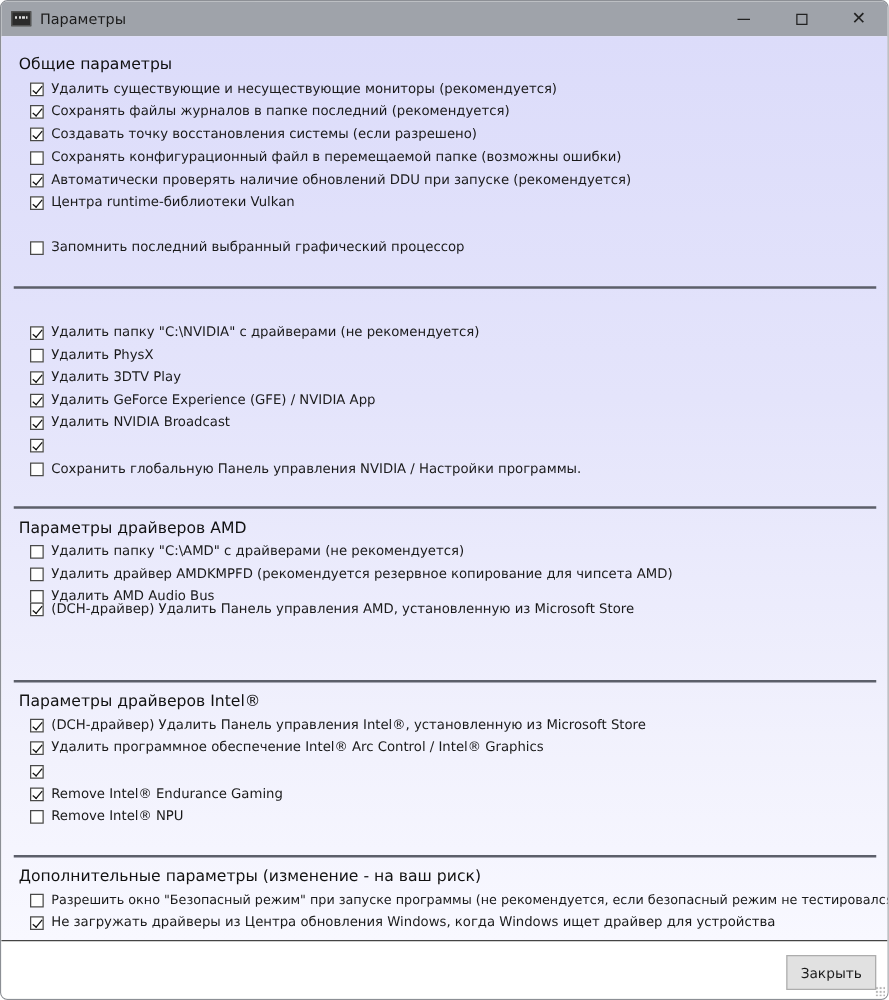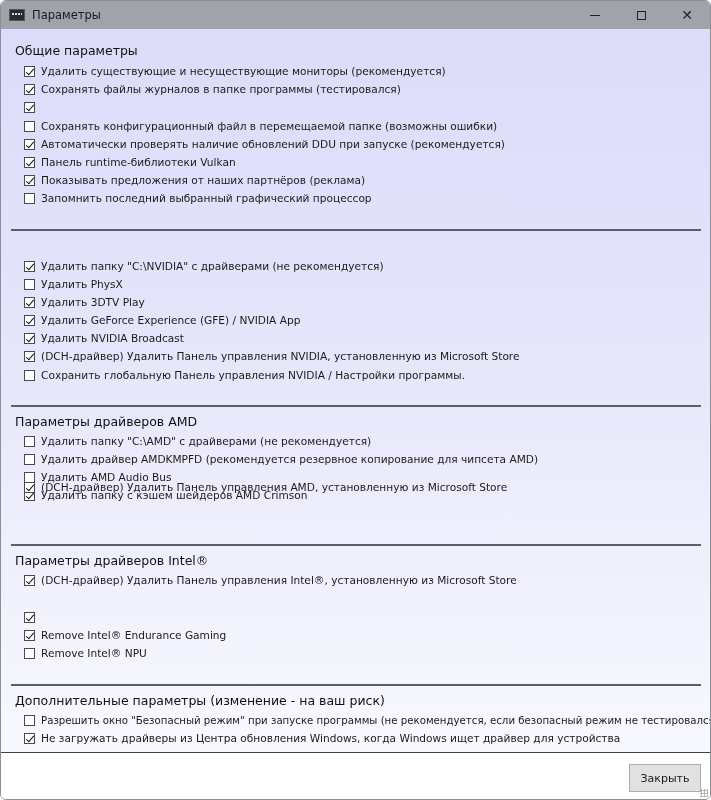--- a/index.html
+++ b/index.html
@@ -96,40 +96,37 @@
 
   <div class="content">
 
     <div class="section-title" style="top:14px">Общие параметры</div>
     <div class="opt" style="top:34px">
         <span class="cb checked" aria-checked="true"></span>
         <span>Удалить существующие и несуществующие мониторы (рекомендуется)</span>
       </div>
     <div class="opt" style="top:52px">
         <span class="cb checked" aria-checked="true"></span>
-        <span>Сохранять файлы журналов в папке программы (тестировался)</span>
+        <span>Сохранять файлы журналов в папке последний (рекомендуется)</span>
       </div>
     <div class="opt" style="top:70px">
         <span class="cb checked" aria-checked="true"></span>
+        <span>Создавать точку восстановления системы (если разрешено)</span>
       </div>
     <div class="opt" style="top:89px">
         <span class="cb" aria-checked="false"></span>
         <span>Сохранять конфигурационный файл в перемещаемой папке (возможны ошибки)</span>
       </div>
     <div class="opt" style="top:107px">
         <span class="cb checked" aria-checked="true"></span>
         <span>Автоматически проверять наличие обновлений DDU при запуске (рекомендуется)</span>
       </div>
     <div class="opt" style="top:125px">
         <span class="cb checked" aria-checked="true"></span>
-        <span>Панель runtime-библиотеки Vulkan</span>
-      </div>
-    <div class="opt" style="top:143px">
-        <span class="cb checked" aria-checked="true"></span>
-        <span>Показывать предложения от наших партнёров (реклама)</span>
+        <span>Центра runtime-библиотеки Vulkan</span>
       </div>
     <div class="opt" style="top:161px">
         <span class="cb" aria-checked="false"></span>
         <span>Запомнить последний выбранный графический процессор</span>
       </div>
 
     <div class="sep" style="top:200px"></div>
 
     <div class="opt" style="top:229px">
         <span class="cb checked" aria-checked="true"></span>
@@ -146,21 +143,20 @@
     <div class="opt" style="top:283px">
         <span class="cb checked" aria-checked="true"></span>
         <span>Удалить GeForce Experience (GFE) / NVIDIA App</span>
       </div>
     <div class="opt" style="top:301px">
         <span class="cb checked" aria-checked="true"></span>
         <span>Удалить NVIDIA Broadcast</span>
       </div>
     <div class="opt" style="top:319px">
         <span class="cb checked" aria-checked="true"></span>
-        <span>(DCH-драйвер) Удалить Панель управления NVIDIA, установленную из Microsoft Store</span>
       </div>
     <div class="opt" style="top:338px">
         <span class="cb" aria-checked="false"></span>
         <span>Сохранить глобальную Панель управления NVIDIA / Настройки программы.</span>
       </div>
 
     <div class="sep" style="top:376px"></div>
 
     <div class="section-title" style="top:385px">Параметры драйверов AMD</div>
     <div class="opt" style="top:404px">
@@ -168,35 +164,35 @@
         <span>Удалить папку "C:\AMD" с драйверами (не рекомендуется)</span>
       </div>
     <div class="opt" style="top:422px">
         <span class="cb" aria-checked="false"></span>
         <span>Удалить драйвер AMDKMPFD (рекомендуется резервное копирование для чипсета AMD)</span>
       </div>
     <div class="opt" style="top:440px">
         <span class="cb" aria-checked="false"></span>
         <span>Удалить AMD Audio Bus</span>
       </div>
-    <div class="opt" style="top:458px">
-        <span class="cb checked" aria-checked="true"></span>
-        <span>Удалить папку с кэшем шейдеров AMD Crimson</span>
-      </div>
     <div class="opt" style="top:450px">
         <span class="cb checked" aria-checked="true"></span>
         <span>(DCH-драйвер) Удалить Панель управления AMD, установленную из Microsoft Store</span>
       </div>
 
     <div class="sep" style="top:515px"></div>
 
     <div class="section-title" style="top:524px">Параметры драйверов Intel®</div>
     <div class="opt" style="top:543px">
         <span class="cb checked" aria-checked="true"></span>
         <span>(DCH-драйвер) Удалить Панель управления Intel®, установленную из Microsoft Store</span>
+      </div>
+    <div class="opt" style="top:561px">
+        <span class="cb checked" aria-checked="true"></span>
+        <span>Удалить программное обеспечение Intel® Arc Control / Intel® Graphics</span>
       </div>
     <div class="opt" style="top:580px">
         <span class="cb checked" aria-checked="true"></span>
       </div>
     <div class="opt" style="top:598px">
         <span class="cb checked" aria-checked="true"></span>
         <span>Remove Intel® Endurance Gaming</span>
       </div>
     <div class="opt" style="top:616px">
         <span class="cb" aria-checked="false"></span>

